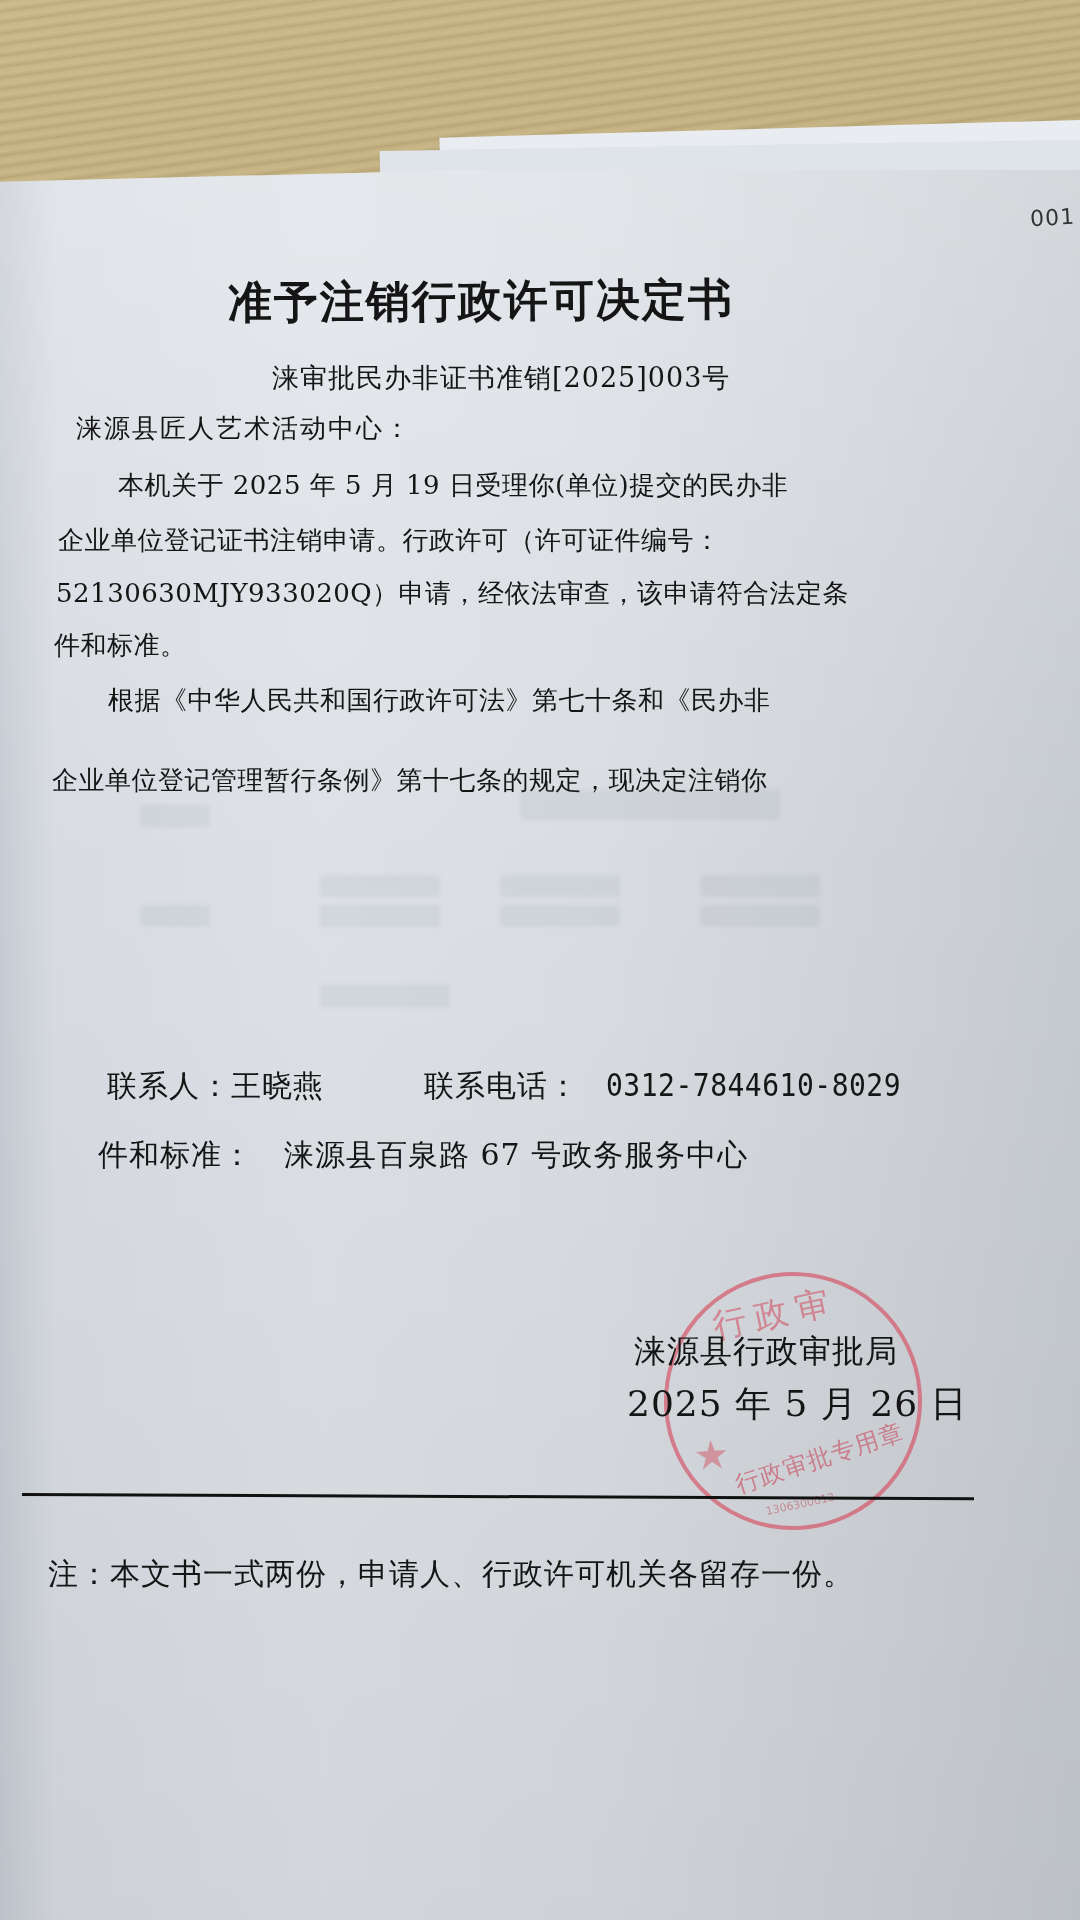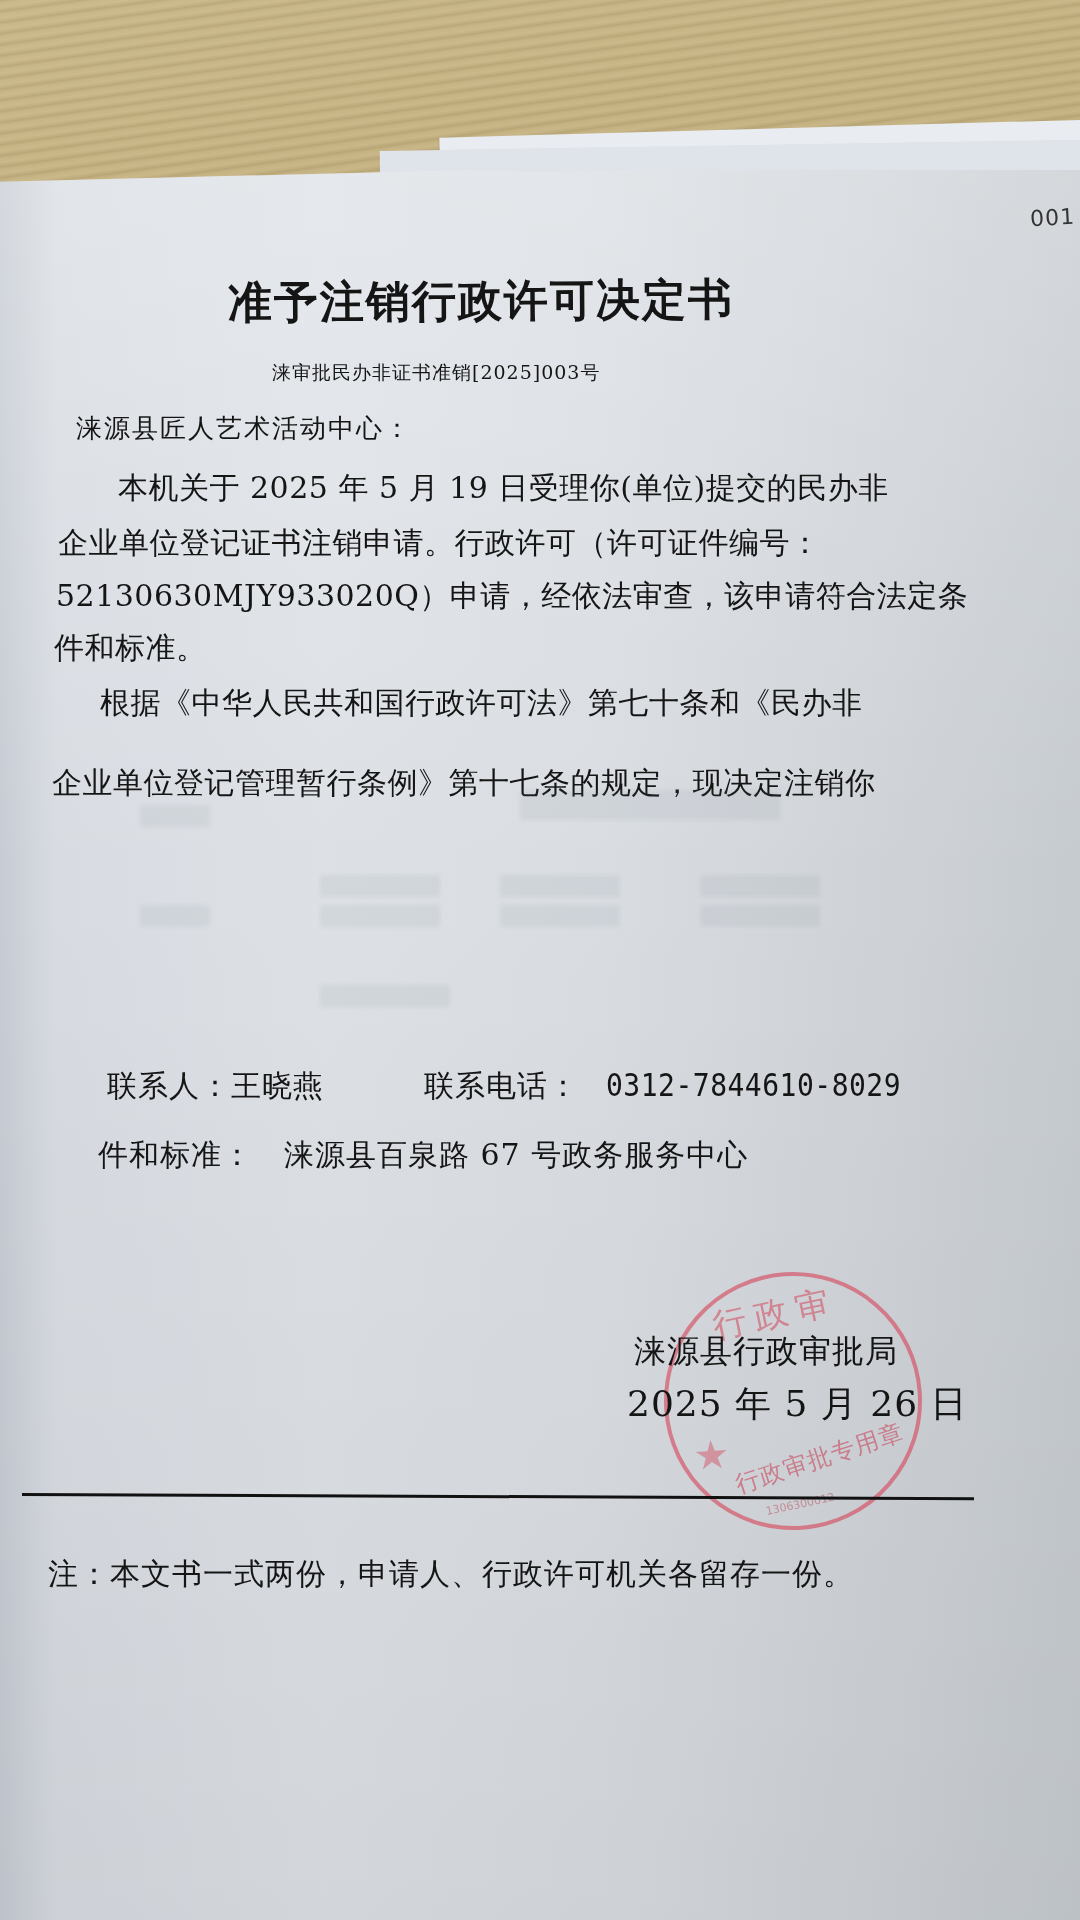--- a/index.html
+++ b/index.html
@@ -49,29 +49,29 @@
   }
 
   .txt { position: absolute; color: #151515; white-space: nowrap; }
 
   .doc-title {
     left: 228px; top: 272px;
     font-family: "DejaVu Sans", sans-serif;
     font-weight: bold; font-size: 44px; letter-spacing: 2px;
     transform: rotate(-0.4deg);
   }
-  .doc-number { left: 272px; top: 360px; font-size: 19px; letter-spacing: 1px; }
+  .doc-number { left: 272px; top: 360px; font-size: 27px; letter-spacing: 1px; }
   .recipient  { left: 76px;  top: 411px; font-size: 26px; letter-spacing: 2px; }
 
-  .body-line { font-size: 30px; letter-spacing: 0.5px; }
+  .body-line { font-size: 26px; letter-spacing: 0.5px; }
   .l1 { left: 118px; top: 468px; }
   .l2 { left: 58px;  top: 523px; }
   .l3 { left: 56px;  top: 576px; }
   .l4 { left: 54px;  top: 628px; }
-  .l5 { left: 100px; top: 683px; font-family: Liberation Serif, serif; }
+  .l5 { left: 108px; top: 683px; font-family: Liberation Serif, serif; }
   .l6 { left: 52px;  top: 763px; }
   .l7 { left: 50px;  top: 790px; }
 
   
   .ghost {
     position: absolute; background: rgba(120,125,135,0.10);
     border-radius: 3px; filter: blur(2px);
   }
 
   .contact { font-size: 30px; letter-spacing: 1px; }

